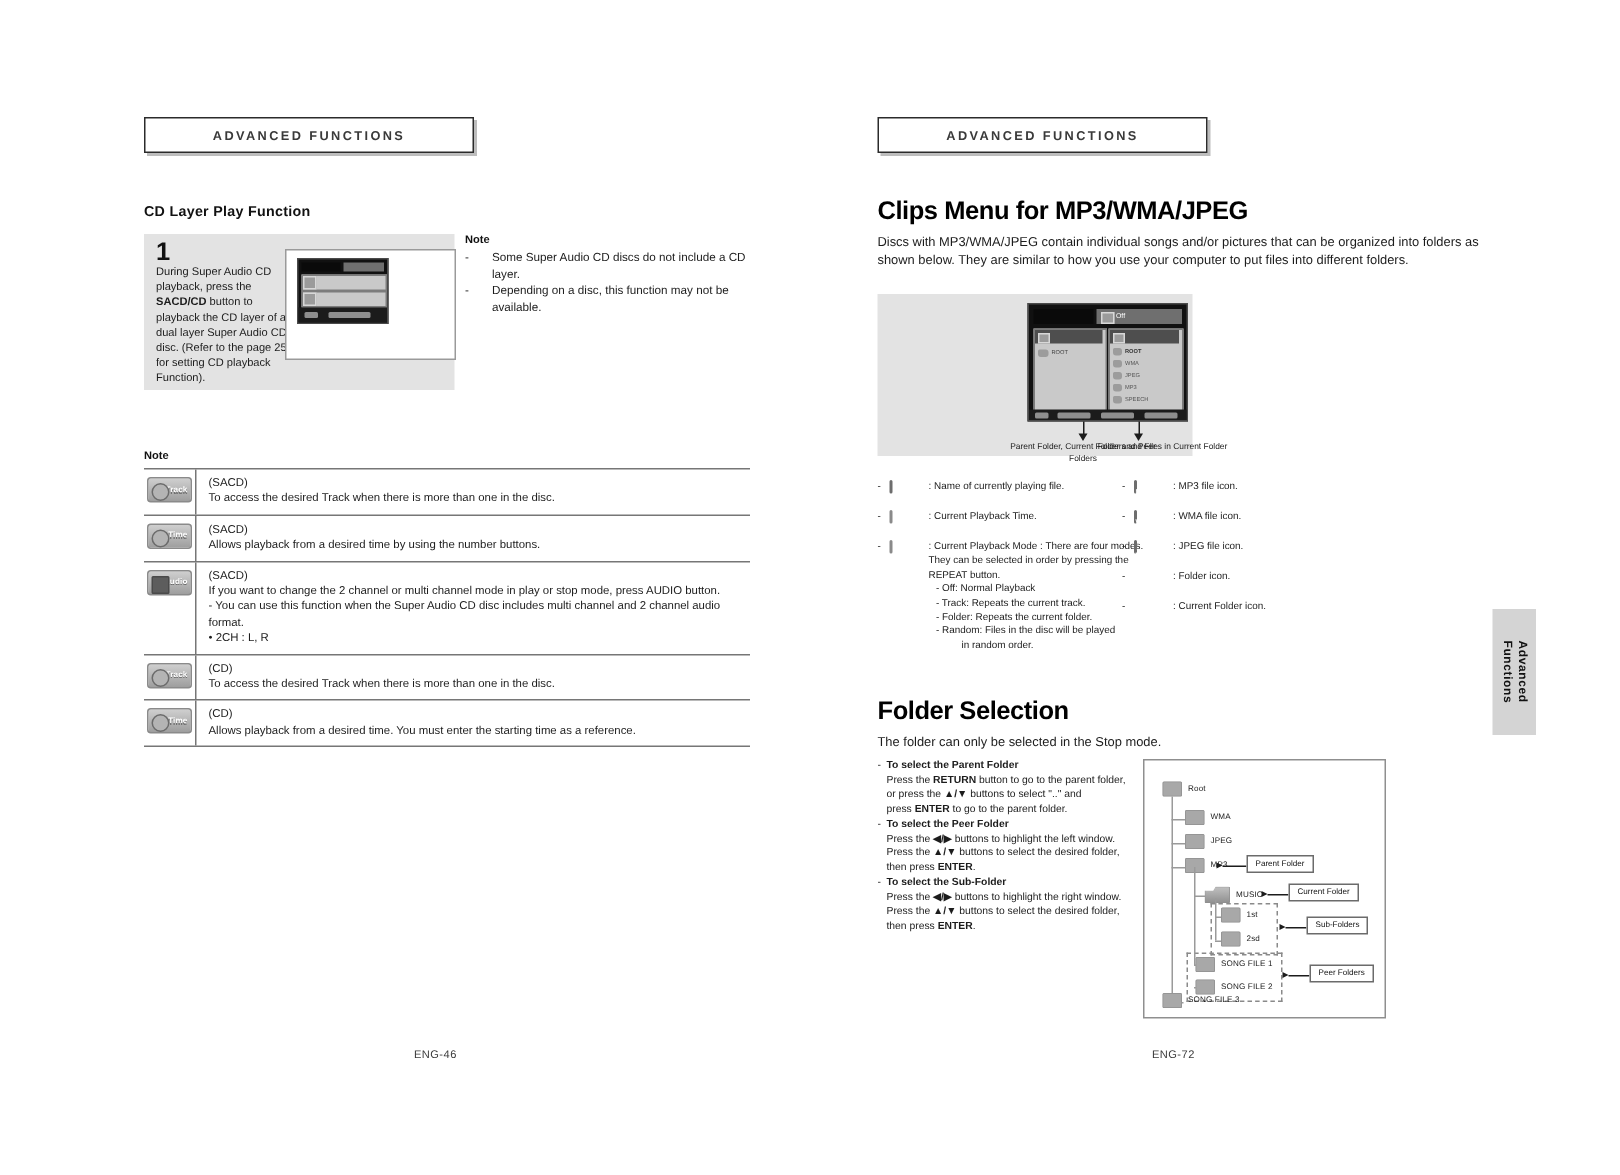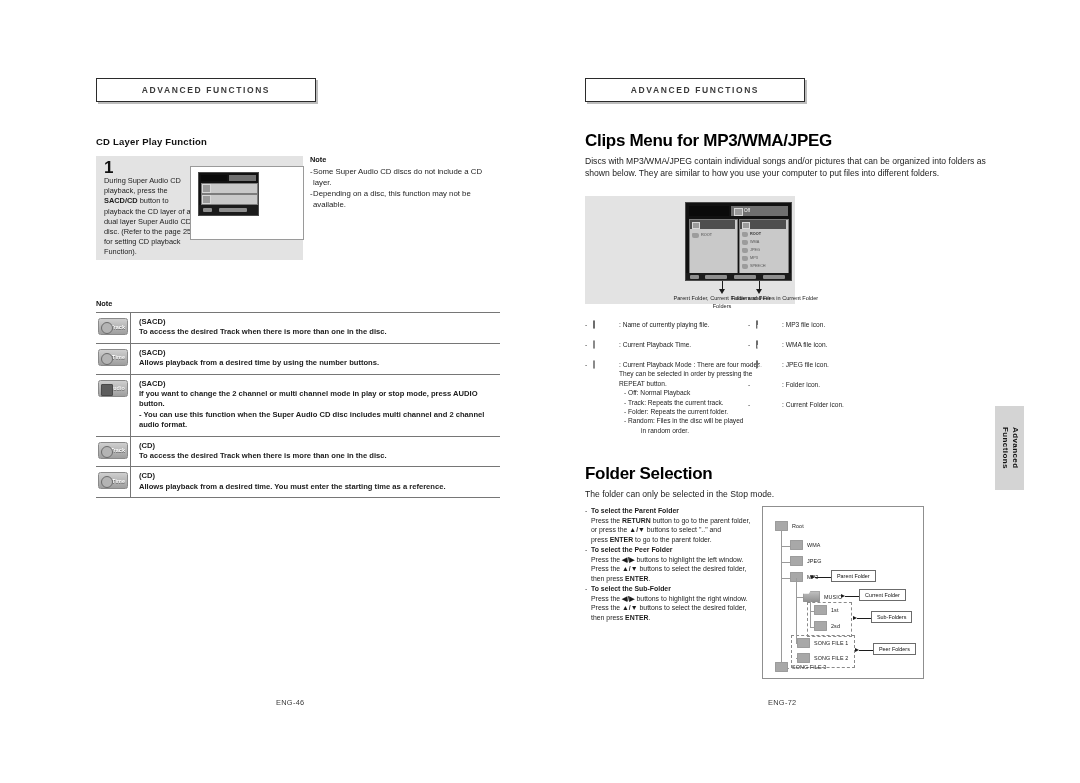--- a/index.html
+++ b/index.html
@@ -26,30 +26,30 @@
   .greybox{position:absolute;background:#e3e3e3;}
   .stepnum{position:absolute;font-size:17px;font-weight:bold;color:#111;}
   .steptxt{position:absolute;font-size:7.4px;line-height:10.2px;color:#1c1c1c;}
   .steptxt b{font-weight:bold;}
   .whitepane{position:absolute;background:#fff;border:1px solid #9a9a9a;}
 
   
   .note-t{position:absolute;font-size:7.4px;font-weight:bold;color:#111;}
   .note-li{position:absolute;font-size:7.8px;line-height:11px;color:#1c1c1c;}
   .note-li .dash{position:absolute;left:0;top:0;}
-  .note-li .tx{display:block;margin-left:3px;}
+  .note-li .tx{display:block;margin-left:18px;}
 
   
   .ktable{position:absolute;}
   .krow{position:relative;border-top:1px solid #767676;display:flex;}
   .krow.last{border-bottom:1px solid #767676;}
   .kcell-ic{width:34px;min-width:34px;padding:5px 0 5px 2px;box-sizing:border-box;}
   .kcell-tx{border-left:1px solid #767676;padding:4px 0 5px 8px;font-size:7.6px;
             line-height:10.4px;color:#1c1c1c;}
-  .kcell-tx .lbl{display:block;font-weight:bold;}
+  .kcell-tx .lbl{display:block;}
   .btn-ic{width:30px;height:17px;border-radius:2.5px;
           background:linear-gradient(#cfcfcf,#9e9e9e);
           border:1px solid #8a8a8a;display:flex;align-items:center;
           justify-content:flex-end;padding-right:2px;box-sizing:border-box;
           position:relative;}
   .btn-ic .glyph{position:absolute;left:2px;top:3px;width:10px;height:10px;
                  border-radius:50%;border:1.4px solid #6b6b6b;background:#b4b4b4;}
   .btn-ic .glyph.sq{border-radius:1px;background:#5d5d5d;border-color:#4a4a4a;}
   .btn-ic .nm{font-size:5.4px;color:#ffffff;font-weight:bold;letter-spacing:.1px;
               text-shadow:0 1px 0 #6b6b6b;}
@@ -190,20 +190,21 @@
       <div class="kcell-ic">
         <div class="btn-ic">
           <div class="glyph sq"></div>
           <div class="nm">Audio</div>
         </div>
       </div>
       <div class="kcell-tx">
         <span class="lbl">(SACD)</span>
         <span class="lbl">If you want to change the 2 channel or multi channel mode in play or stop mode, press AUDIO button.</span>
         <span class="lbl">- You can use this function when the Super Audio CD disc includes multi channel and 2 channel audio format.</span>
+        <span class="lbl">• 2CH : L, R</span>
       </div>
     </div>
 
     <div class="krow">
       <div class="kcell-ic">
         <div class="btn-ic">
           <div class="glyph"></div>
           <div class="nm">Track</div>
         </div>
       </div>

